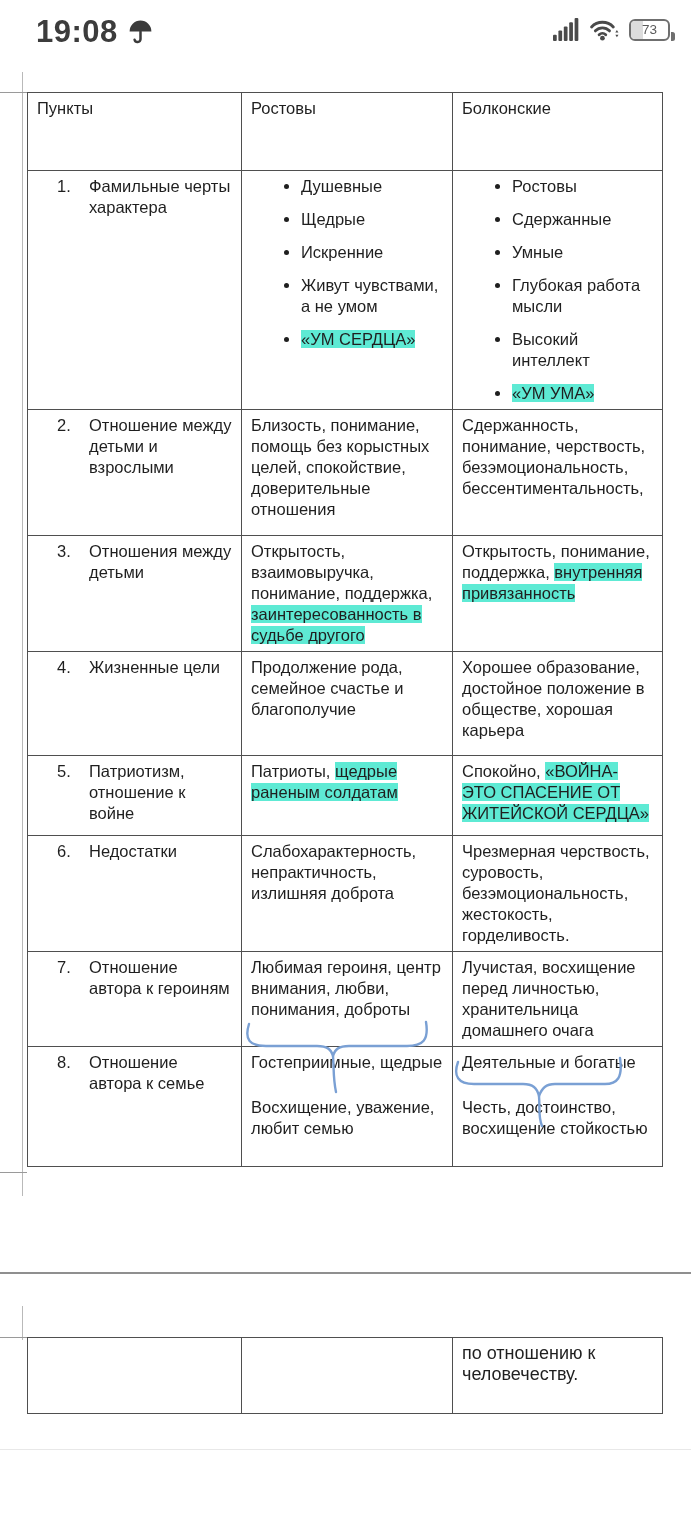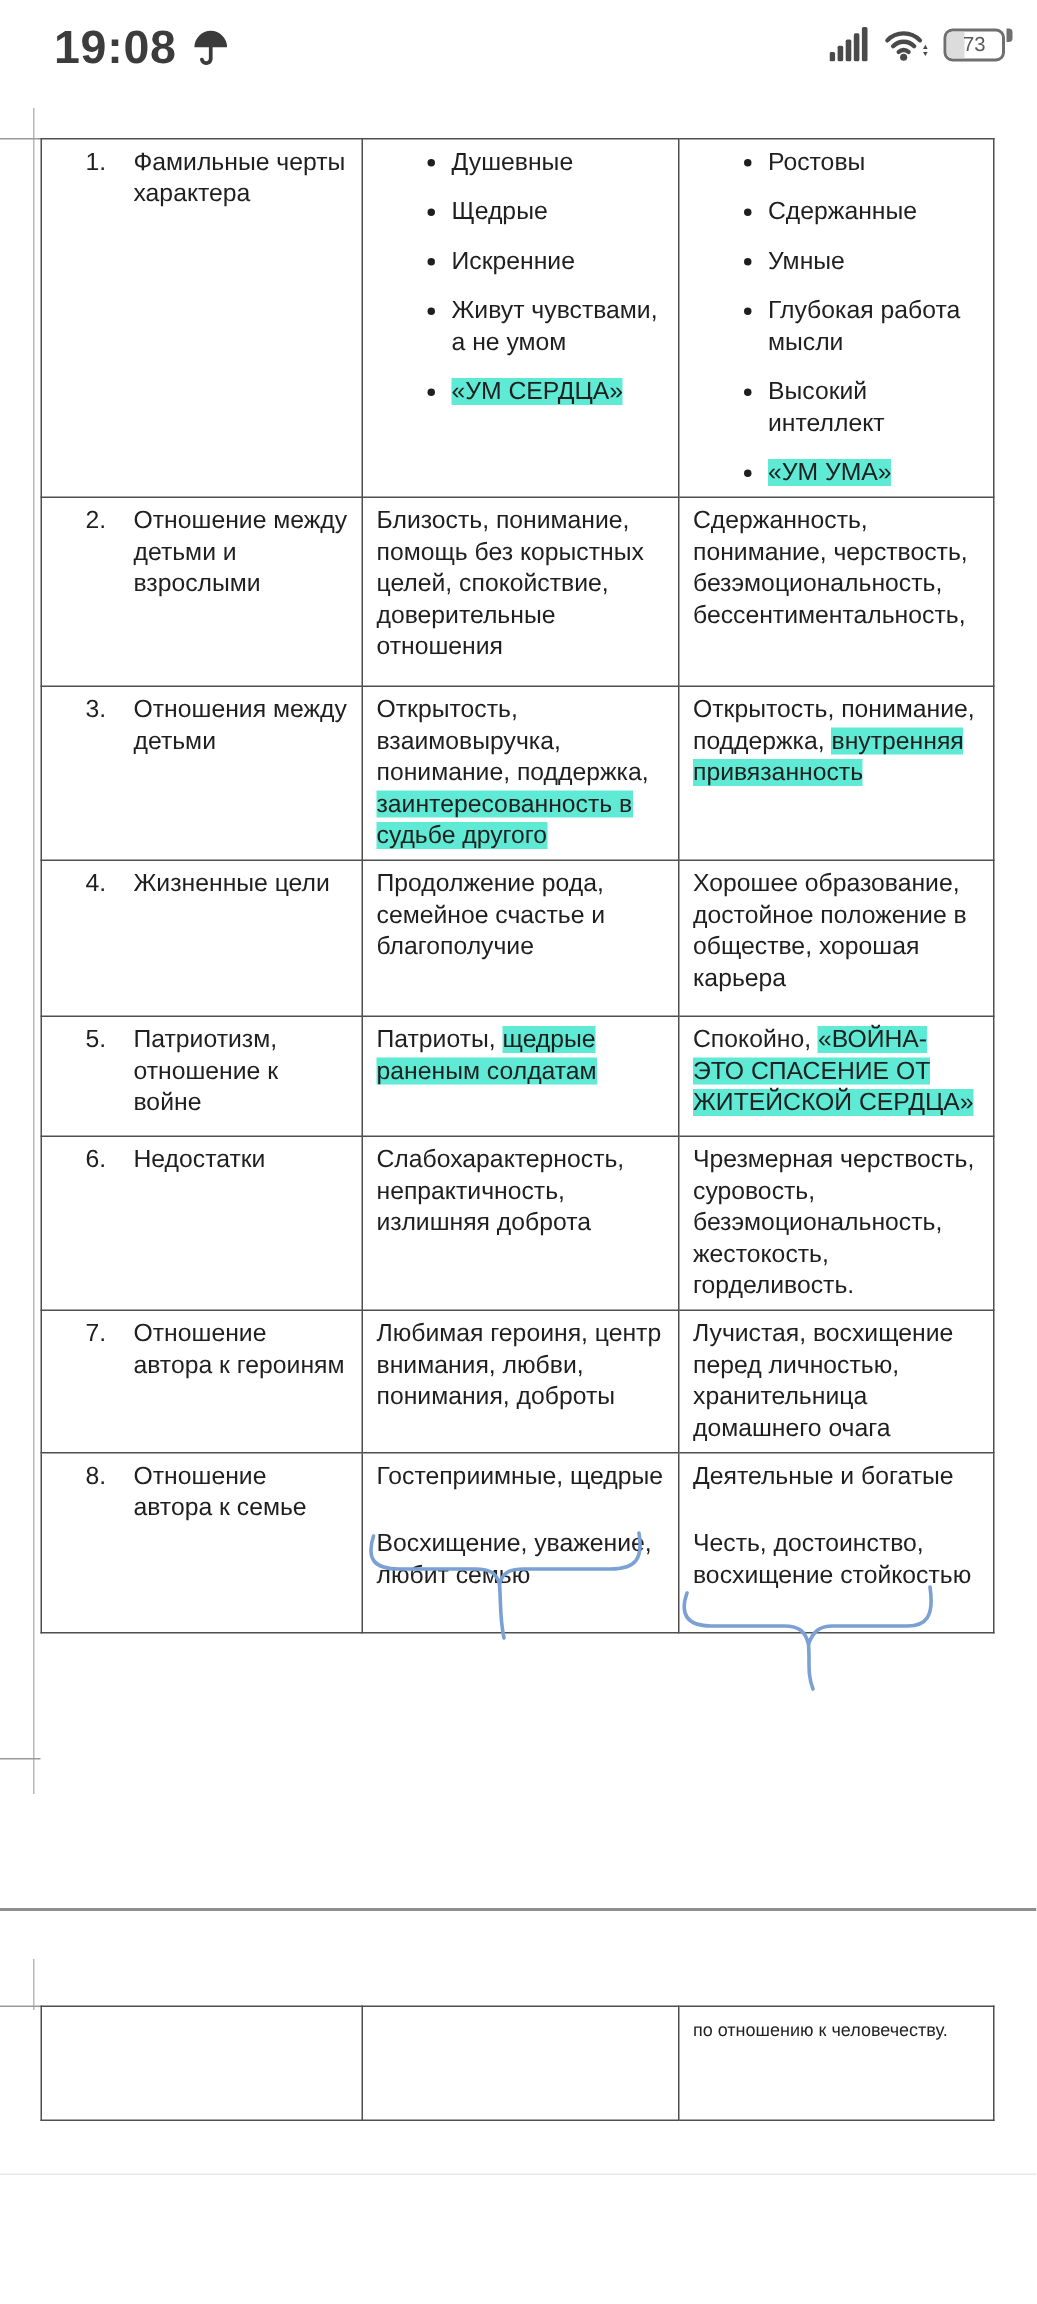--- a/index.html
+++ b/index.html
@@ -5,21 +5,21 @@
   html,body{margin:0;padding:0;}
   body{
     width:691px;height:1536px;position:relative;background:#ffffff;
     font-family:"Liberation Sans", sans-serif;color:#1f1f1f;overflow:hidden;
   }
   
   .statusbar{position:absolute;left:0;top:0;width:691px;height:62px;background:#ffffff;}
   .sb-left{position:absolute;left:36px;top:14px;display:flex;align-items:center;gap:10px;}
   .sb-time{font-size:31px;font-weight:700;color:#3c3c3c;letter-spacing:.5px;}
   .sb-right{position:absolute;right:16px;top:17px;display:flex;align-items:center;gap:9px;}
-  .battery{display:flex;align-items:flex-start;}
+  .battery{display:flex;align-items:flex-end;}
   .batt-body{position:relative;width:41px;height:22px;border:2.5px solid #6f6f6f;border-radius:6px;box-sizing:border-box;background:#fff;overflow:hidden;}
   .batt-fill{position:absolute;left:0;top:0;bottom:0;width:12px;background:#dcdcdc;}
   .batt-num{position:absolute;left:0;right:0;top:1px;text-align:center;font-size:13.5px;font-weight:400;color:#5a5a5a;}
   .batt-nub{width:4px;height:9px;background:#6f6f6f;border-radius:0 2.5px 2.5px 0;margin-left:1px;}
   
   .vguide{position:absolute;width:1px;background:#b9b9b9;}
   .tick{position:absolute;height:1px;background:#9a9a9a;}
   
   .doc-table{position:absolute;left:27px;top:92px;width:635px;border-collapse:collapse;table-layout:fixed;}
   .doc-table td{
@@ -34,21 +34,21 @@
   .num{float:left;width:32px;margin-left:-32px;}
   ul.blist{margin:0;padding:0 0 0 50px;list-style:disc outside;}
   ul.blist li{margin:0 0 12px 0;}
   ul.blist li:last-child{margin-bottom:0;}
   .hl{background:#5eead4;}
   .para2{margin-top:24px;}
   
   .anno-svg{position:absolute;left:0;top:0;width:691px;height:1536px;pointer-events:none;}
   .page-divider{position:absolute;left:0;top:1272px;width:691px;height:2px;background:#8f8f8f;}
   .next-table{position:absolute;left:27px;top:1337px;width:635px;border-collapse:collapse;table-layout:fixed;}
-  .next-table td{border:1.6px solid #4f4f4f;vertical-align:top;box-sizing:border-box;padding:5px 9px;font-size:12px;line-height:21px;height:76px;}
+  .next-table td{border:1.6px solid #4f4f4f;vertical-align:top;box-sizing:border-box;padding:5px 9px;font-size:18px;line-height:21px;height:76px;}
   
   .navbar{position:absolute;left:0;top:1449px;width:691px;height:87px;background:#ffffff;border-top:1px solid #e8e8e8;}
 </style>
 </head>
 <body>
 
 <div class="statusbar">
   <div class="sb-left">
     <span class="sb-time">19:08</span>
     <svg width="25" height="27" viewBox="0 0 24 26">
@@ -88,20 +88,25 @@
 <div class="vguide" style="left:22px;top:1306px;height:34px;"></div>
 <div class="tick" style="left:0;top:1337px;width:27px;"></div>
 
 <table class="doc-table">
   <colgroup>
       <col style="width:214px">
       <col style="width:211px">
       <col style="width:210px">
     </colgroup>
   <tbody>
+      <tr class="hrow">
+    <td><span>Пункты</span></td>
+    <td><span>Ростовы</span></td>
+    <td><span>Болконские</span></td>
+  </tr>
 
   <tr class="row1">
     <td>
       <div class="itm"><span class="num">1.</span><span>Фамильные черты характера</span></div>
     </td>
     <td>
       <ul class="blist">
         <li><span>Душевные</span></li>
         <li><span>Щедрые</span></li>
         <li><span>Искренние</span></li>

